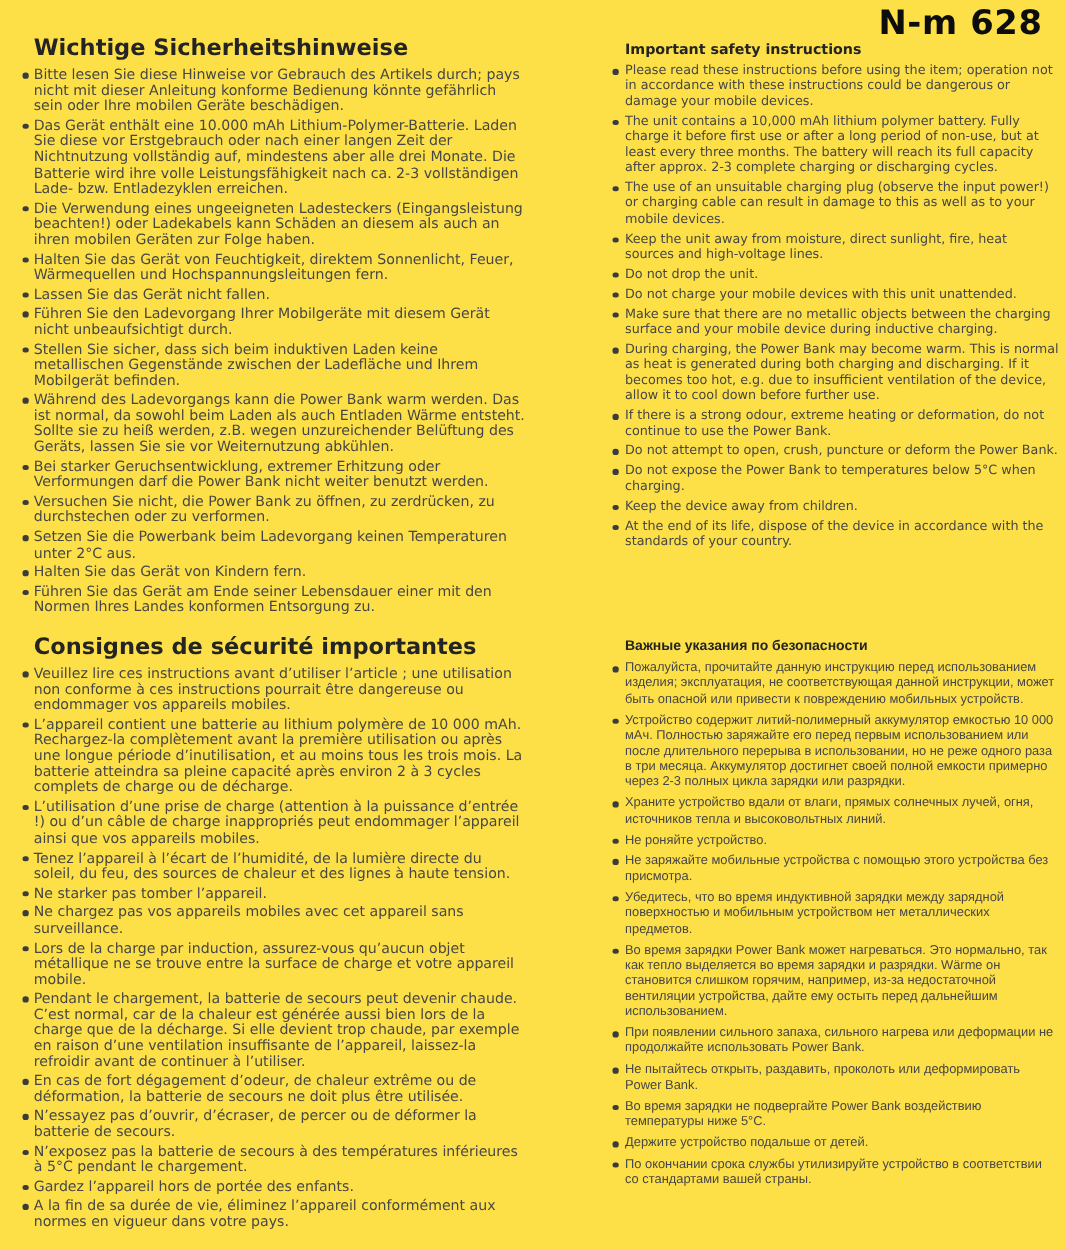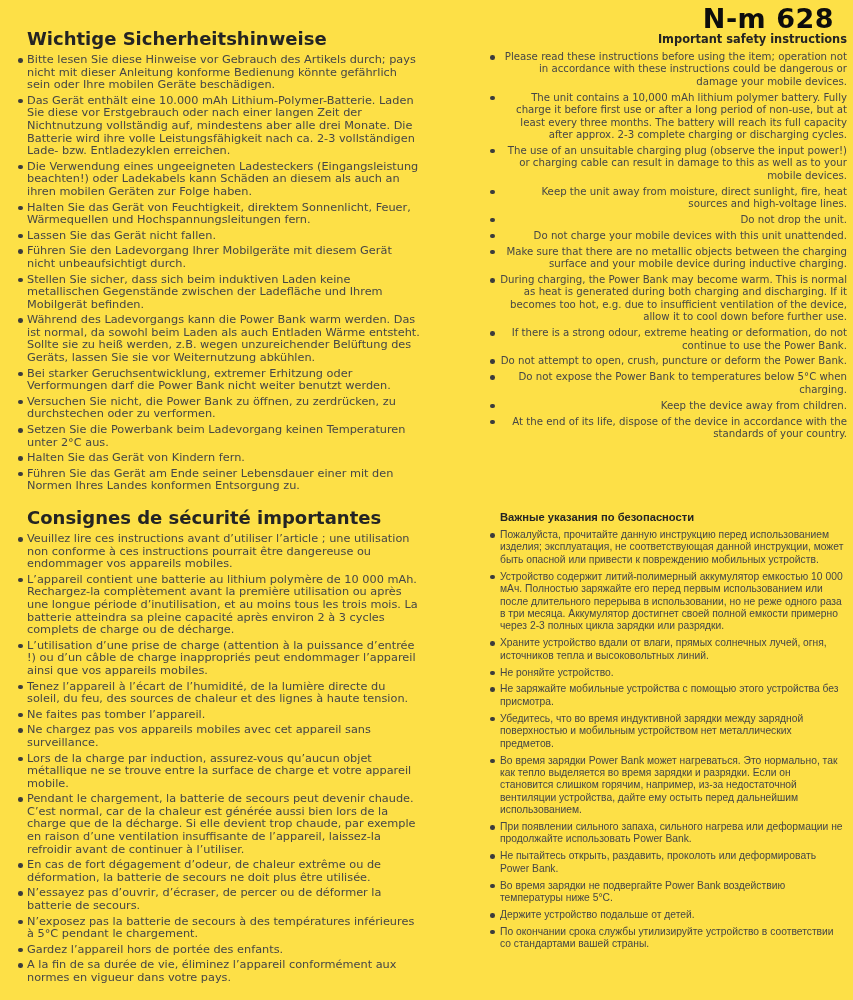--- a/index.html
+++ b/index.html
@@ -51,21 +51,20 @@
   .sec-de li, .sec-fr li { font-size: 11.3px; line-height: 12.6px; margin-bottom: 3px; }
   .sec-de li::before, .sec-fr li::before { top: 4px; }
   .sec-de { top: 28px; }
   .sec-fr { top: 507px; }
   
   .sec-en {
     left: 490px;
     top: 32px;
     width: 357px;
     font-family: "DejaVu Sans", sans-serif;
-    text-align: right;
   }
   .sec-en h2 { font-size: 11.4px; margin-left: 10px; }
   .sec-en li { font-size: 10.2px; line-height: 12.4px; margin-bottom: 3.5px; padding-left: 10px; }
   .sec-en li::before { top: 4px; }
   
   .sec-ru {
     left: 490px;
     top: 511px;
     width: 357px;
     font-family: "Liberation Sans", sans-serif;
@@ -119,42 +118,42 @@
     </ul>
   </section>
 
   <section class="sec sec-fr">
     <h2>Consignes de sécurité importantes</h2>
     <ul>
       <li>Veuillez lire ces instructions avant d’utiliser l’article ; une utilisation non conforme à ces instructions pourrait être dangereuse ou endommager vos appareils mobiles.</li>
       <li>L’appareil contient une batterie au lithium polymère de 10 000 mAh. Rechargez-la complètement avant la première utilisation ou après une longue période d’inutilisation, et au moins tous les trois mois. La batterie atteindra sa pleine capacité après environ 2 à 3 cycles complets de charge ou de décharge.</li>
       <li>L’utilisation d’une prise de charge (attention à la puissance d’entrée !) ou d’un câble de charge inappropriés peut endommager l’appareil ainsi que vos appareils mobiles.</li>
       <li>Tenez l’appareil à l’écart de l’humidité, de la lumière directe du soleil, du feu, des sources de chaleur et des lignes à haute tension.</li>
-      <li>Ne faites pas tomber l’appareil.</li>
+      <li>Ne starker pas tomber l’appareil.</li>
       <li>Ne chargez pas vos appareils mobiles avec cet appareil sans surveillance.</li>
       <li>Lors de la charge par induction, assurez-vous qu’aucun objet métallique ne se trouve entre la surface de charge et votre appareil mobile.</li>
       <li>Pendant le chargement, la batterie de secours peut devenir chaude. C’est normal, car de la chaleur est générée aussi bien lors de la charge que de la décharge. Si elle devient trop chaude, par exemple en raison d’une ventilation insuffisante de l’appareil, laissez-la refroidir avant de continuer à l’utiliser.</li>
       <li>En cas de fort dégagement d’odeur, de chaleur extrême ou de déformation, la batterie de secours ne doit plus être utilisée.</li>
       <li>N’essayez pas d’ouvrir, d’écraser, de percer ou de déformer la batterie de secours.</li>
       <li>N’exposez pas la batterie de secours à des températures inférieures à 5°C pendant le chargement.</li>
       <li>Gardez l’appareil hors de portée des enfants.</li>
       <li>A la fin de sa durée de vie, éliminez l’appareil conformément aux normes en vigueur dans votre pays.</li>
     </ul>
   </section>
 
   <section class="sec sec-ru">
     <h2>Важные указания по безопасности</h2>
     <ul>
       <li>Пожалуйста, прочитайте данную инструкцию перед использованием изделия; эксплуатация, не соответствующая данной инструкции, может быть опасной или привести к повреждению мобильных устройств.</li>
       <li>Устройство содержит литий-полимерный аккумулятор емкостью 10 000 мАч. Полностью заряжайте его перед первым использованием или после длительного перерыва в использовании, но не реже одного раза в три месяца. Аккумулятор достигнет своей полной емкости примерно через 2-3 полных цикла зарядки или разрядки.</li>
       <li>Храните устройство вдали от влаги, прямых солнечных лучей, огня, источников тепла и высоковольтных линий.</li>
       <li>Не роняйте устройство.</li>
       <li>Не заряжайте мобильные устройства с помощью этого устройства без присмотра.</li>
       <li>Убедитесь, что во время индуктивной зарядки между зарядной поверхностью и мобильным устройством нет металлических предметов.</li>
-      <li>Во время зарядки Power Bank может нагреваться. Это нормально, так как тепло выделяется во время зарядки и разрядки. Если он становится слишком горячим, например, из-за недостаточной вентиляции устройства, дайте ему остыть перед дальнейшим использованием.</li>
+      <li>Во время зарядки Power Bank может нагреваться. Это нормально, так как тепло выделяется во время зарядки и разрядки. Wärme он становится слишком горячим, например, из-за недостаточной вентиляции устройства, дайте ему остыть перед дальнейшим использованием.</li>
       <li>При появлении сильного запаха, сильного нагрева или деформации не продолжайте использовать Power Bank.</li>
       <li>Не пытайтесь открыть, раздавить, проколоть или деформировать Power Bank.</li>
       <li>Во время зарядки не подвергайте Power Bank воздействию температуры ниже 5°С.</li>
       <li>Держите устройство подальше от детей.</li>
       <li>По окончании срока службы утилизируйте устройство в соответствии со стандартами вашей страны.</li>
     </ul>
   </section>
 
 </div>
 

